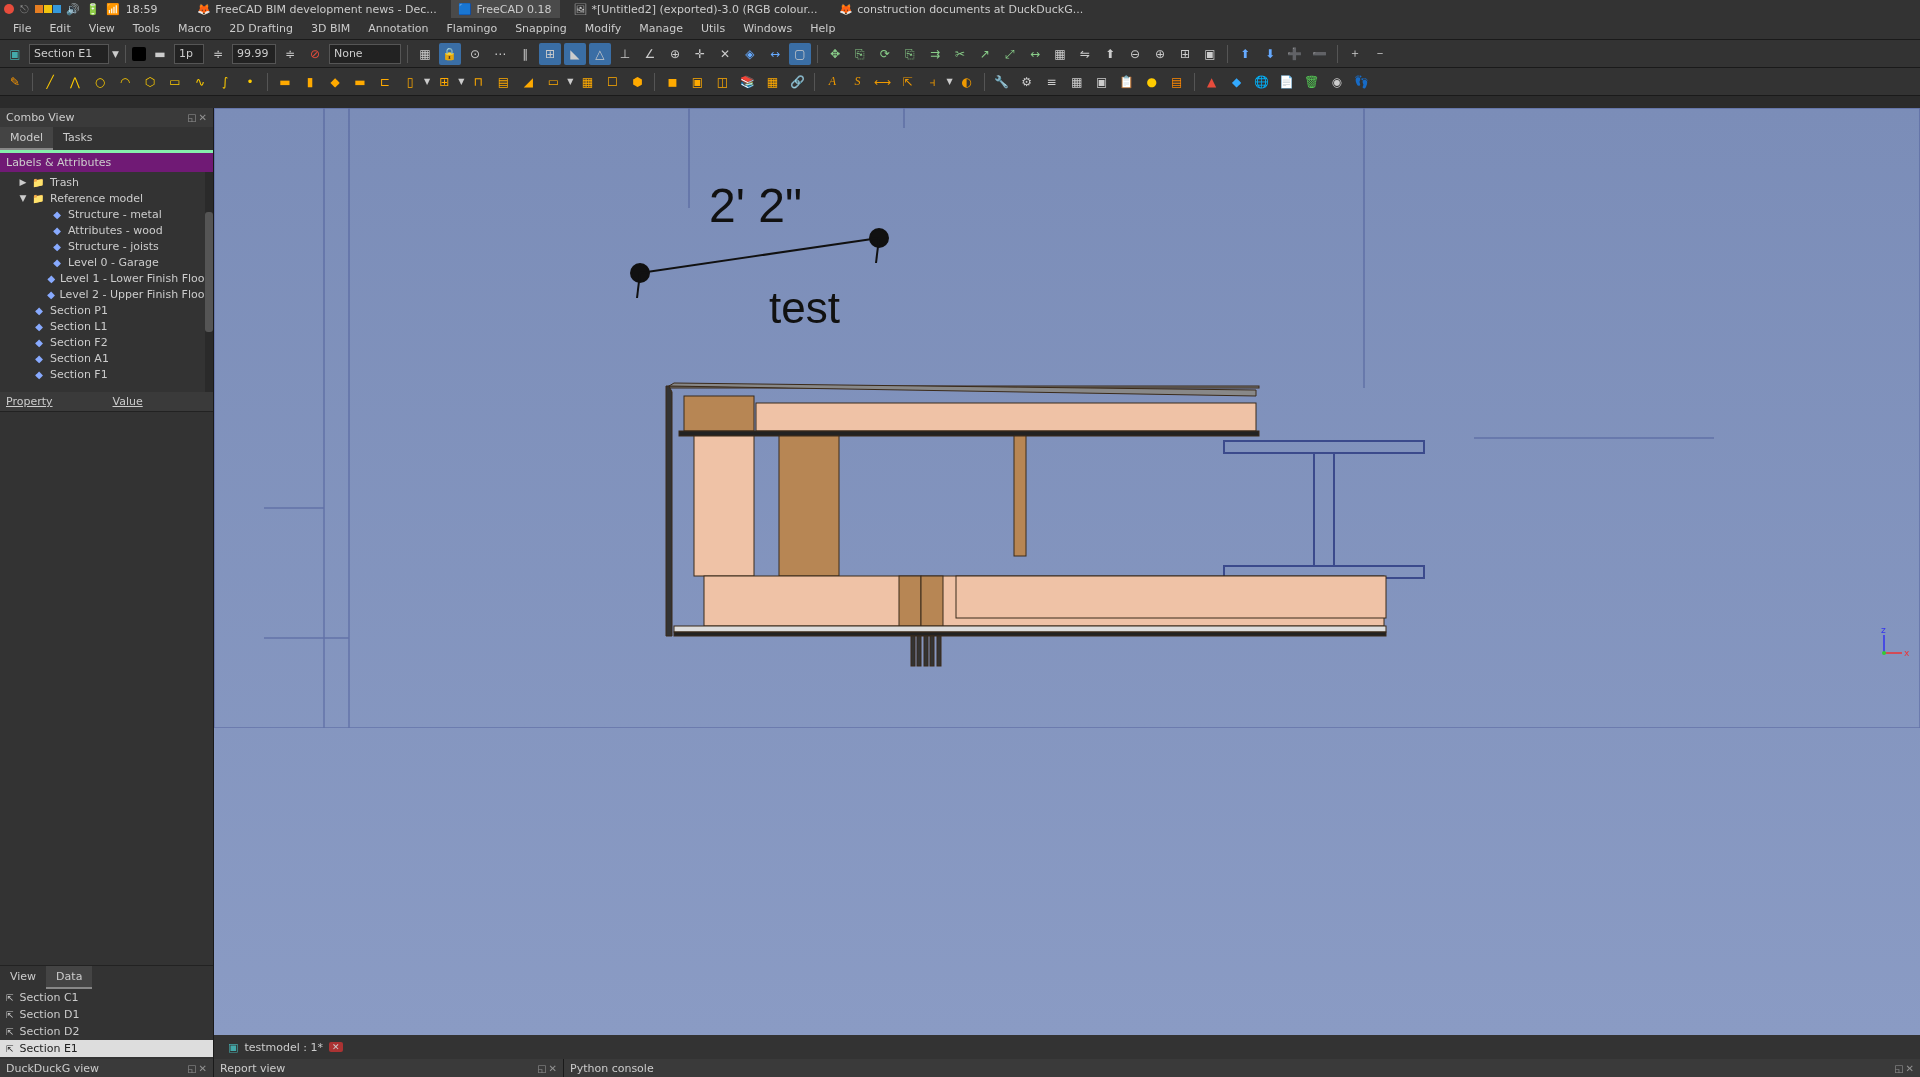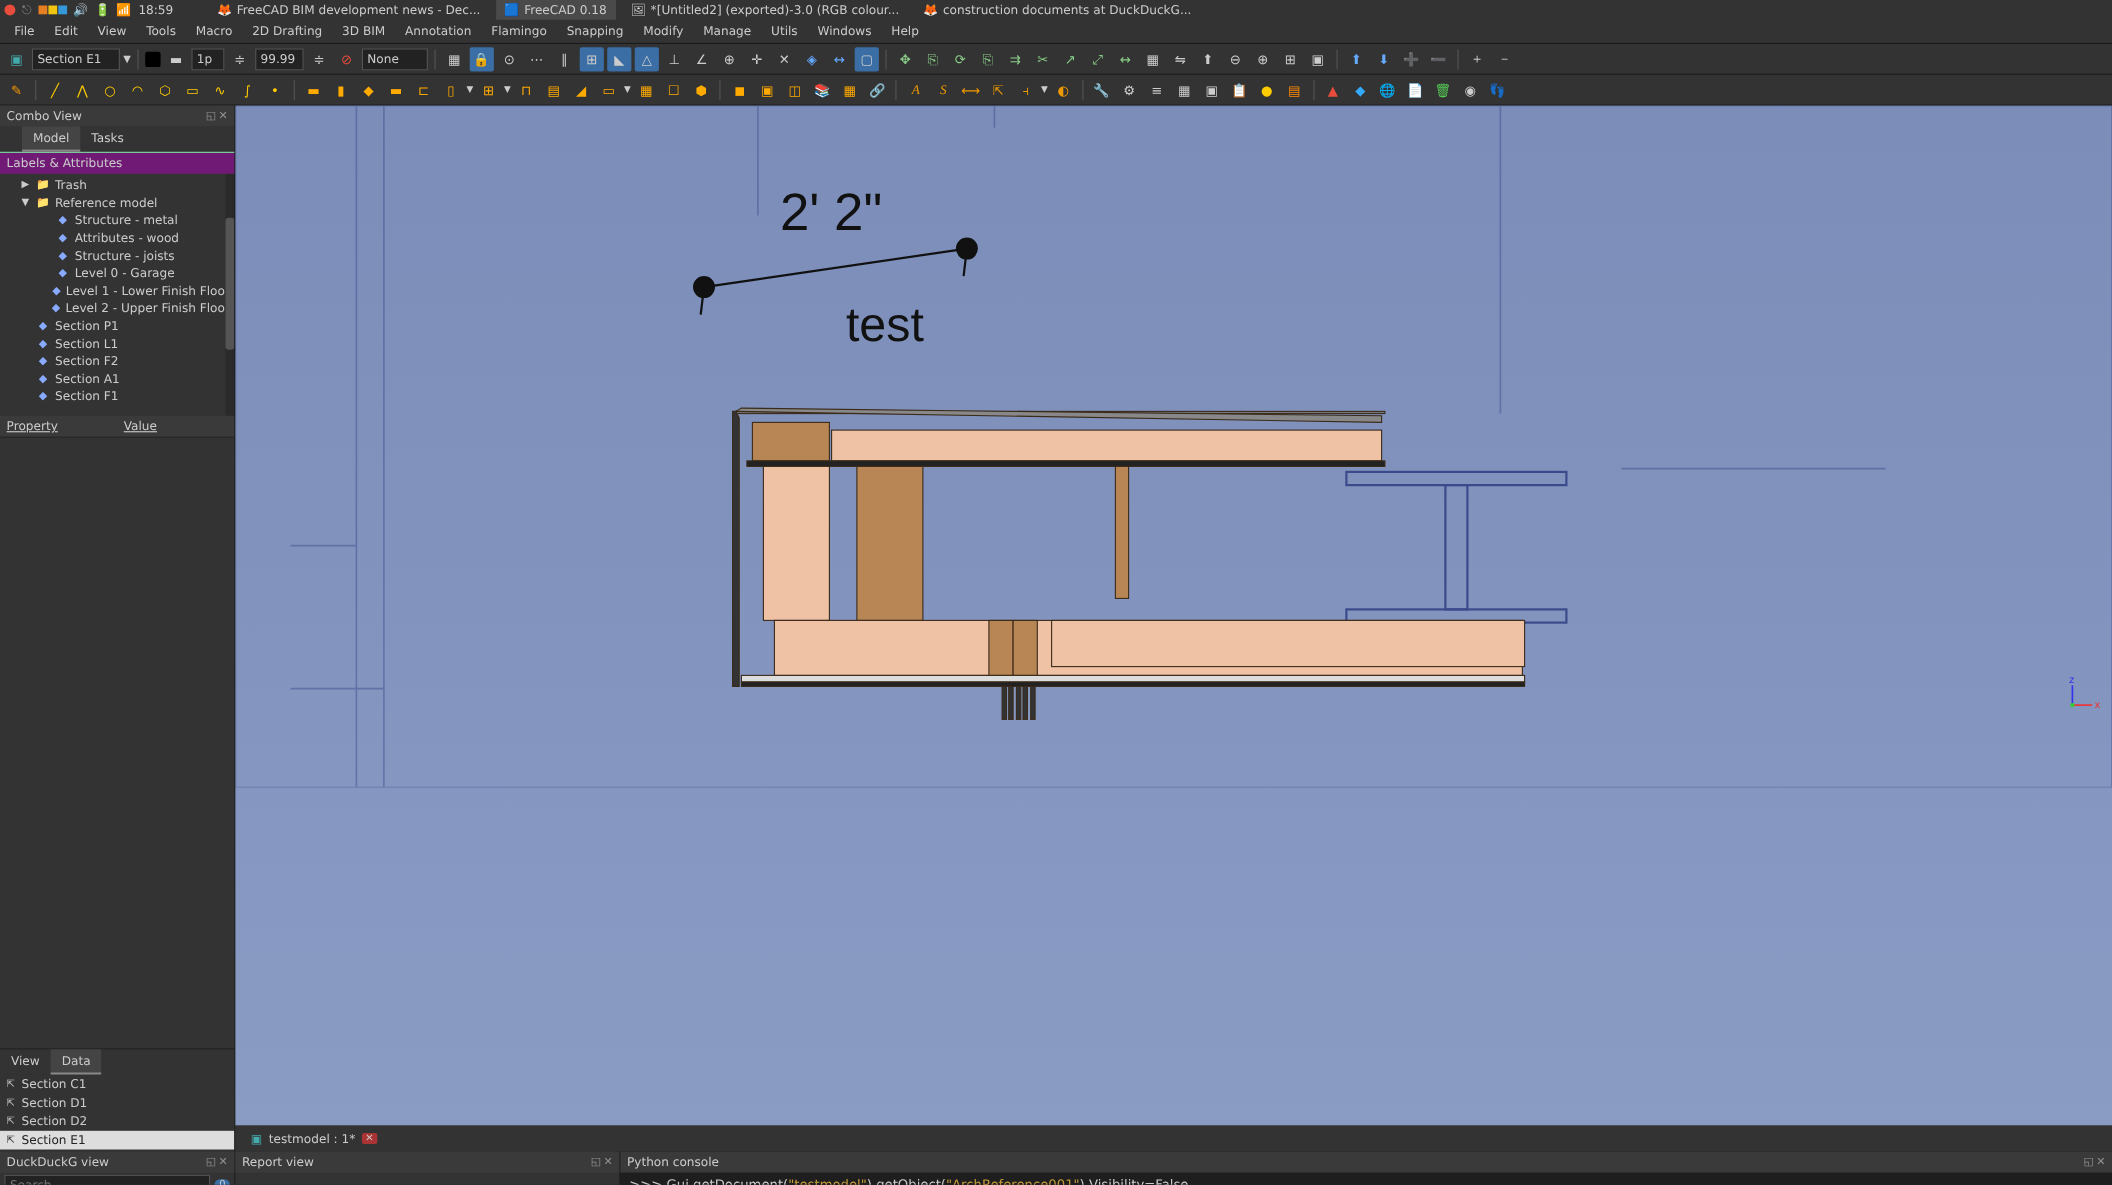--- a/index.html
+++ b/index.html
@@ -7,24 +7,24 @@
 .titlebar { height: 18px; background: #333; display: flex; align-items: center; padding: 0 4px; gap: 6px; }
 .titlebar .dot { width: 10px; height: 10px; border-radius: 50%; display: inline-block; }
 .titlebar .tasktab { display: flex; align-items: center; gap: 4px; padding: 0 8px; height: 18px; font-size: 11px; color: #ccc; }
 .titlebar .tasktab.active { background: #4a4a4a; }
 .menubar { height: 22px; background: #333; display: flex; align-items: center; padding: 0 6px; gap: 4px; border-bottom: 1px solid #1a1a1a; }
 .menubar span { padding: 2px 7px; cursor: default; }
 .toolbar { height: 28px; background: #333; display: flex; align-items: center; padding: 0 4px; gap: 3px; border-bottom: 1px solid #1a1a1a; }
 .tbtn { width: 22px; height: 22px; display: flex; align-items: center; justify-content: center; border-radius: 2px; font-size: 12px; }
 .tsep { width: 1px; height: 18px; background: #555; margin: 0 3px; }
 .tinput { background: #222; border: 1px solid #555; color: #ccc; height: 20px; padding: 0 4px; font-size: 11px; }
-.main { display: flex; height: calc(100% - 18px - 22px - 28px - 28px - 30px); }
+.main { display: flex; height: calc(100% - 18px - 22px - 28px - 28px - 30px); margin-top: 12px; }
 .sidebar { width: 214px; background: #333; display: flex; flex-direction: column; border-right: 1px solid #1a1a1a; }
 .panel-hdr { background: #3a3a3a; padding: 3px 6px; font-size: 11px; display: flex; align-items: center; justify-content: space-between; }
-.tabs { display: flex; background: #333; border-bottom: 1px solid #86efac; padding-left: 20px; }
+.tabs { display: flex; background: #333; border-bottom: 3px solid #86efac; }
 .tab { padding: 4px 10px; font-size: 11px; cursor: default; }
 .tab.active { background: #444; border-bottom: 2px solid #888; }
 .tree { flex: 0 0 220px; overflow-y: auto; padding: 2px 0; position: relative; }
 .tree-scroll { position: absolute; right: 0; top: 0; width: 8px; height: 100%; background: #2a2a2a; }
 .tree-scroll-thumb { position: absolute; right: 0; top: 40px; width: 8px; height: 120px; background: #555; border-radius: 3px; }
 .tree-item { display: flex; align-items: center; padding: 1px 4px; gap: 4px; font-size: 11px; white-space: nowrap; }
 .tree-item .arrow { width: 10px; text-align: center; font-size: 9px; }
 .tree-item .ticon { width: 14px; height: 14px; display: inline-flex; align-items: center; justify-content: center; font-size: 10px; }
 .indent1 { padding-left: 18px; }
 .indent2 { padding-left: 36px; }
@@ -108,21 +108,21 @@
   <input class="tinput" style="width: 80px;" value="Section E1">
   <span style="font-size:9px">▼</span>
   <div class="tsep"></div>
   <span class="tbtn" style="background:#000;width:14px;height:14px"></span>
   <span class="tbtn">▬</span>
   <input class="tinput" style="width: 30px;" value="1p">
   <span class="tbtn">≑</span>
   <input class="tinput" style="width: 44px;" value="99.99">
   <span class="tbtn">≑</span>
   <span class="tbtn" style="color:#e74c3c">⊘</span>
-  <input class="tinput" style="width: 60px;" value="None">
+  <input class="tinput" style="width: 72px;" value="None">
   <div class="tsep"></div>
   <span class="tbtn">▦</span>
   <span class="tbtn" style="background:#3a6ea5">🔒</span>
   <span class="tbtn">⊙</span>
   <span class="tbtn">⋯</span>
   <span class="tbtn">∥</span>
   <span class="tbtn" style="background:#3a6ea5">⊞</span>
   <span class="tbtn" style="background:#3a6ea5">◣</span>
   <span class="tbtn" style="background:#3a6ea5">△</span>
   <span class="tbtn">⊥</span>

